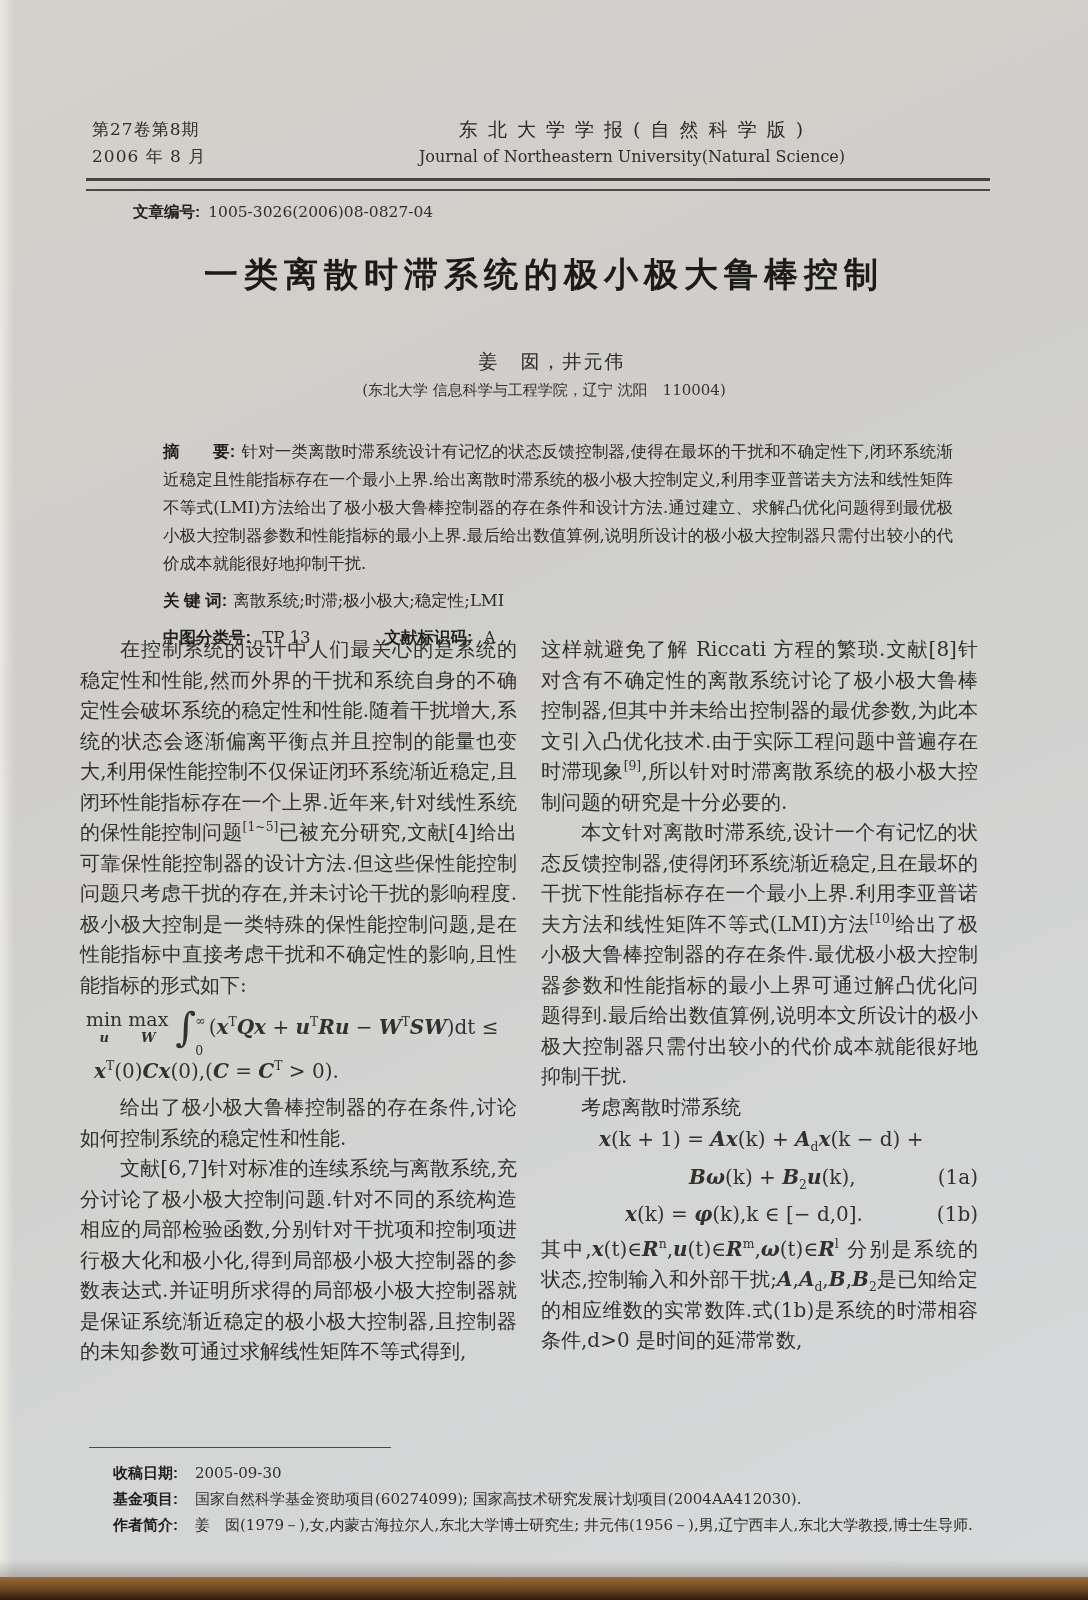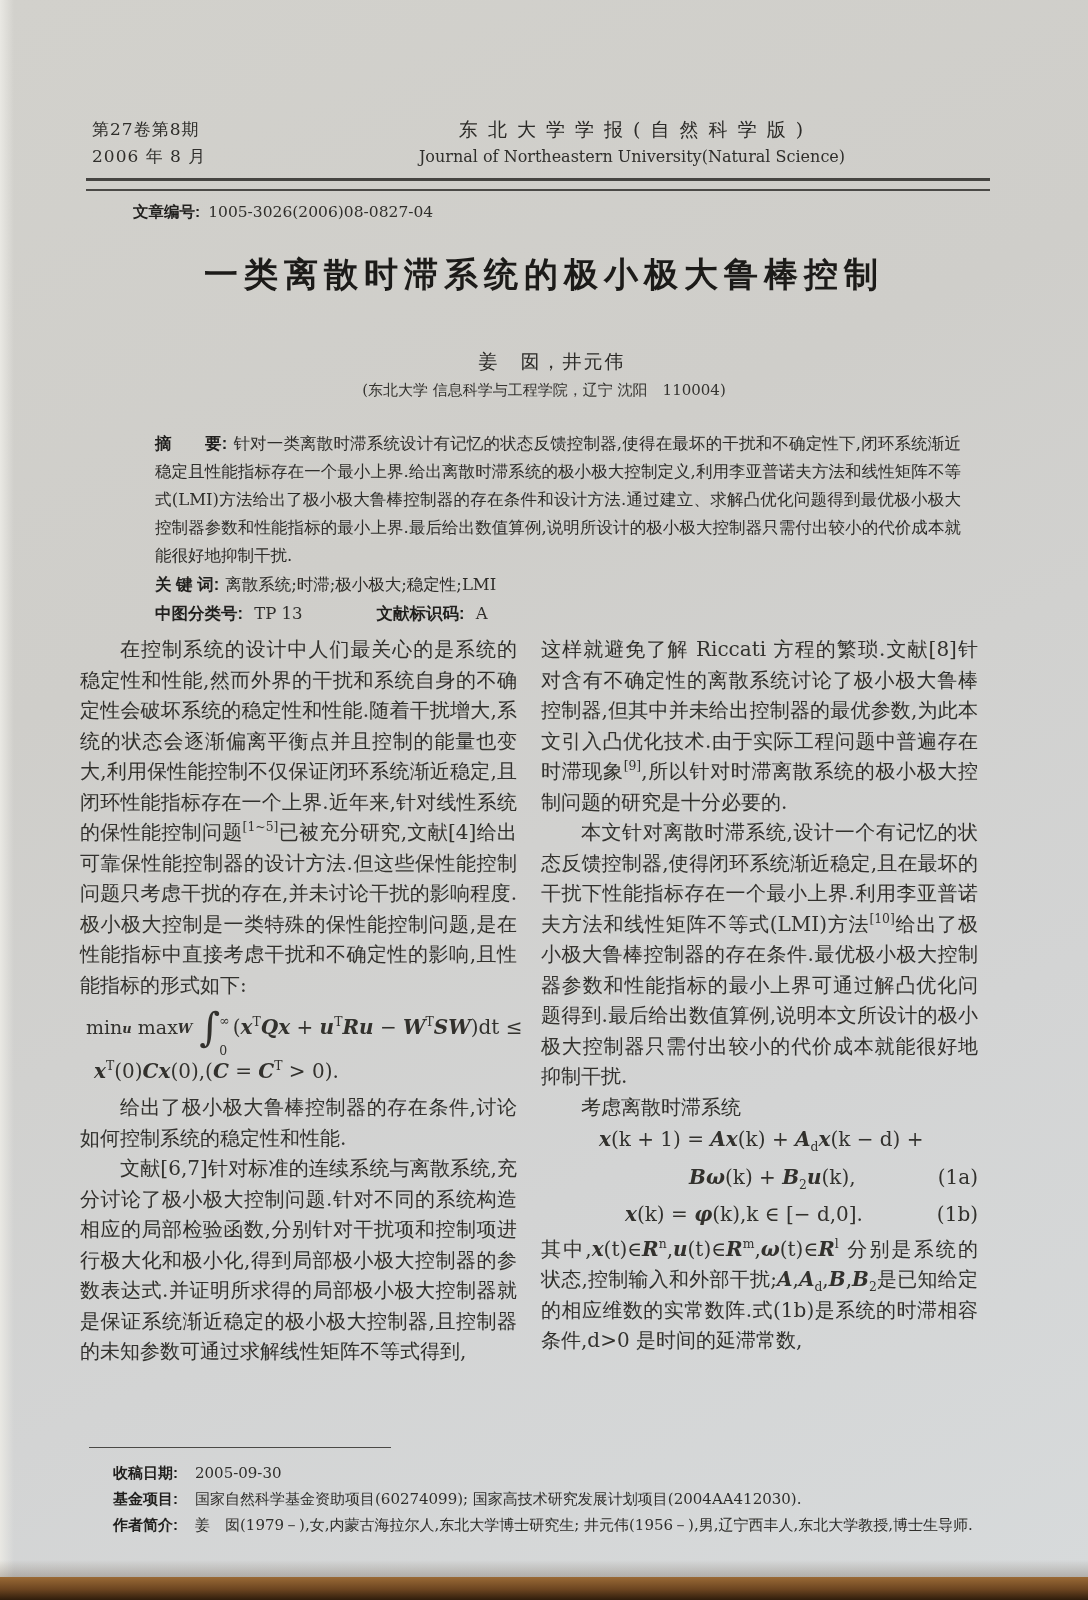--- a/index.html
+++ b/index.html
@@ -48,38 +48,38 @@
   
   .title{
     position:absolute;top:252px;left:0;width:100%;margin:0;text-align:center;
     font-size:34px;font-weight:bold;letter-spacing:6px;color:#1c1b19;
   }
   .authors{position:absolute;top:349px;left:8px;width:100%;text-align:center;font-size:19px;letter-spacing:2px;color:#2b2a27;}
   .affil{position:absolute;top:381px;left:0;width:100%;text-align:center;font-size:15px;color:#34332f;}
 
   
   .abs{position:absolute;top:429px;left:155px;width:806px;font-size:16.5px;line-height:28px;color:#2e2d2a;}
-  .abs p{margin:0;text-align:justify;}
+  .abs p{margin:8px;text-align:justify;}
   .abs .blabel{font-size:16.5px;margin-right:6px;}
   .abs-kw,.abs-clc{text-align:left !important;}
   .clc-gap{display:inline-block;width:74px;}
   sup{font-size:0.62em;line-height:0;}
   sub{font-size:0.62em;line-height:0;}
 
   
   .cols{position:absolute;top:634px;left:80px;width:898px;display:flex;gap:24px;}
   .col{width:437px;font-size:20px;line-height:30.5px;text-align:justify;color:#32312d;}
   .col p{margin:0;}
   .ind{text-indent:2em;}
   .v{font-style:italic;font-weight:bold;font-family:"DejaVu Serif",serif;}
 
   
   .formula{margin:6px 0 6px 0;font-size:20px;line-height:30px;text-align:left;}
   .f-line1{display:flex;align-items:center;margin-left:6px;white-space:nowrap;}
-  .limop{display:inline-flex;flex-direction:row;align-items:center;line-height:1;margin-right:6px;justify-content:flex-end;}
+  .limop{display:inline-flex;flex-direction:column;align-items:center;line-height:1;margin-right:6px;justify-content:flex-end;}
   .limop .l1{font-size:19px;}
   .limop .l2{font-size:13px;font-style:italic;font-weight:bold;margin-top:2px;}
   .bigint{display:inline-flex;align-items:center;margin:0 3px 0 1px;}
   .int-glyph{font-size:40px;line-height:0.9;font-weight:400;}
   .int-lims{display:inline-flex;flex-direction:column;justify-content:space-between;height:42px;font-size:12.5px;margin-left:-1px;}
   .f-body{white-space:nowrap;}
   .f-line2{margin:8px 0 0 14px;}
 
   
   .sec{font-family:"Liberation Sans","DejaVu Sans",sans-serif;font-size:23px;font-weight:bold;color:#1d1c1a;

